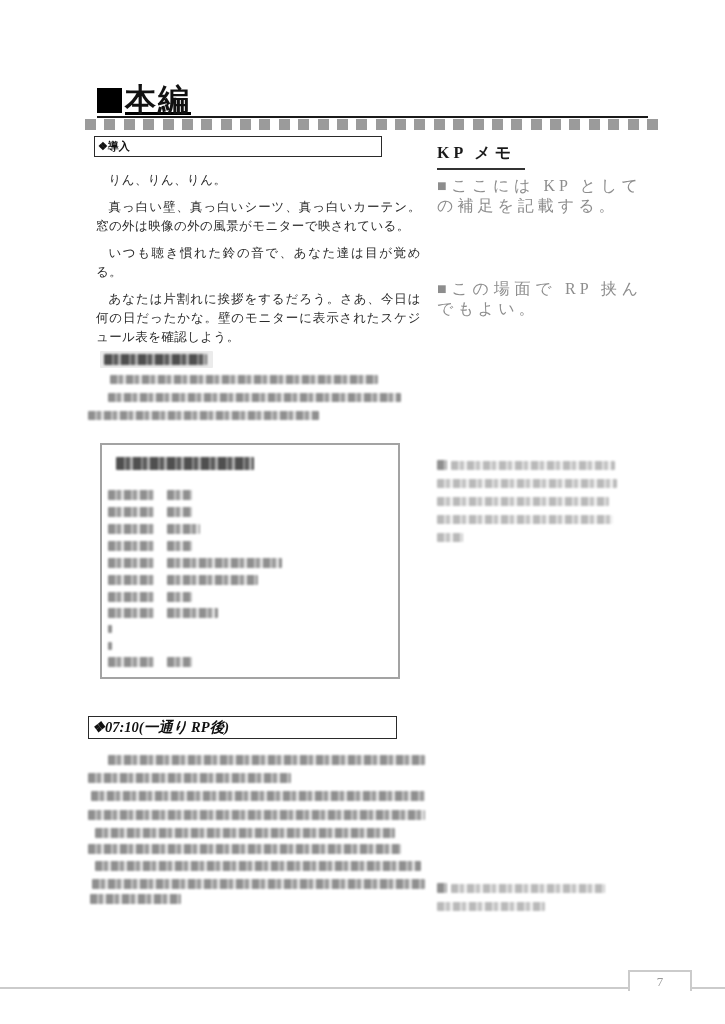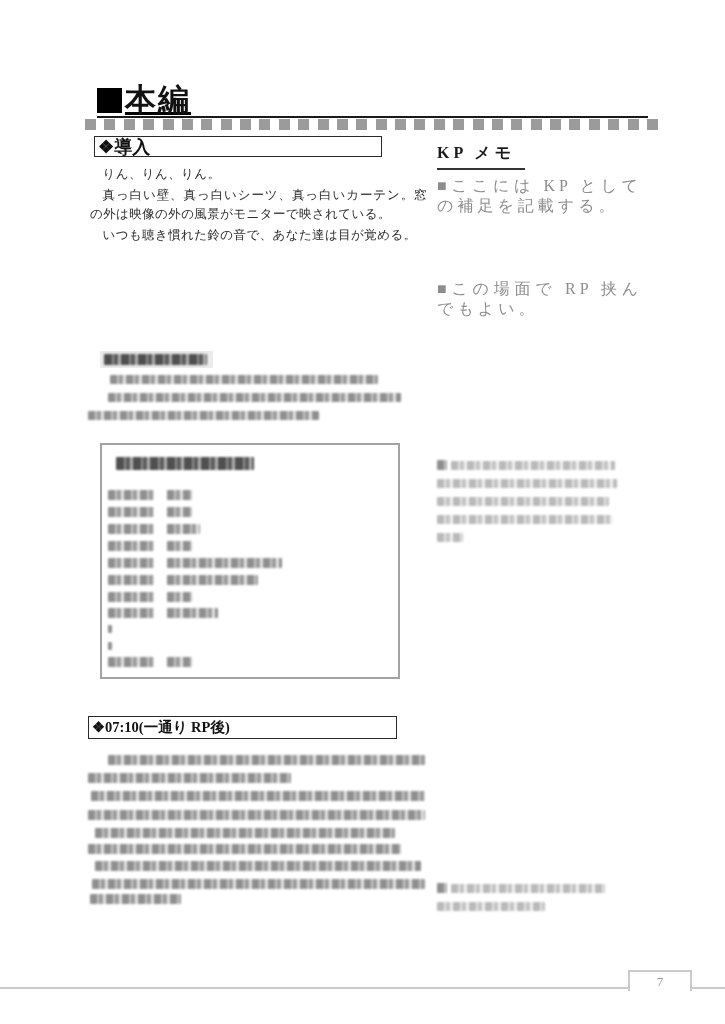--- a/index.html
+++ b/index.html
@@ -14,26 +14,26 @@
   .chapter-header{position:absolute;left:97px;top:85px;display:flex;align-items:flex-end;text-decoration:underline;}
   .title-square{width:25px;height:25px;background:#000;margin-right:3px;margin-bottom:2px;}
   .chapter-title{font-size:31px;line-height:30px;font-weight:bold;color:#111;letter-spacing:2px;}
   .title-rule{position:absolute;left:97px;top:116px;width:551px;height:2px;background:#1a1a1a;}
   .dotted-rule{position:absolute;left:85px;top:119px;width:573px;display:flex;justify-content:space-between;}
   .dotted-rule .sq{width:11px;height:11px;background:#9b9b9b;}
   
   .sec-box{position:absolute;border:1px solid #2a2a2a;background:#fff;display:flex;align-items:center;}
   .sec-box .lbl{font-weight:bold;color:#111;padding-left:3px;white-space:nowrap;}
   .sec-intro{left:94px;top:136px;width:286px;height:19px;}
-  .sec-intro .lbl{font-size:18px;}
-  .sec-rp{left:88px;top:716px;width:307px;height:21px;}
+  .sec-intro .lbl{font-size:11px;}
+  .sec-rp{left:88px;top:716px;width:307px;height:21px;font-style:italic;}
   .sec-rp .lbl{font-size:14.5px;}
   
   .intro-body{position:absolute;left:88px;top:163px;width:341px;color:#2b2b2b;}
-  .intro-body p{margin:2px;font-size:12.5px;line-height:19px;text-indent:1em;text-align:justify;letter-spacing:0.4px;}
+  .intro-body p{margin:8px;font-size:12.5px;line-height:19px;text-indent:1em;text-align:justify;letter-spacing:0.4px;}
   
   .kp-title{position:absolute;left:437px;top:143px;font-size:16px;font-weight:bold;color:#1a1a1a;
             letter-spacing:4px;border-bottom:2px solid #333;padding:0 10px 4px 0;}
   .kp-note{position:absolute;left:437px;width:205px;color:#8d8d8d;font-size:16px;
            line-height:20px;letter-spacing:4px;text-align:justify;}
   .kp-note-1{top:176px;}
   .kp-note-2{top:279px;}
   
   .schedule-box{position:absolute;left:100px;top:443px;width:296px;height:232px;border:2px solid #a3a3a3;}
   
@@ -100,20 +100,21 @@
     </div>
 
   <div class="sec-box sec-intro">
     <span class="lbl">❖導入</span>
   </div>
 
   <div class="intro-body">
     <p>りん、りん、りん。</p>
     <p>真っ白い壁、真っ白いシーツ、真っ白いカーテン。窓の外は映像の外の風景がモニターで映されている。</p>
     <p>いつも聴き慣れた鈴の音で、あなた達は目が覚める。</p>
+    <p>あなたは片割れに挨拶をするだろう。さあ、今日は何の日だったかな。壁のモニターに表示されたスケジュール表を確認しよう。</p>
   </div>
 
   <div class="redact redact-intro">
       <div class="rd bg" style="top: 1px; left: 12px; width: 113px; height: 17px;"></div>
       <div class="rd dark" style="top: 4px; left: 16px; width: 103px; height: 11px;"></div>
       <div class="rd mid" style="top: 25px; left: 22px; width: 268px; height: 9px;"></div>
       <div class="rd mid" style="top: 43px; left: 20px; width: 293px; height: 9px;"></div>
       <div class="rd mid" style="top: 61px; left: 0px; width: 231px; height: 9px;"></div>
     </div>
 

